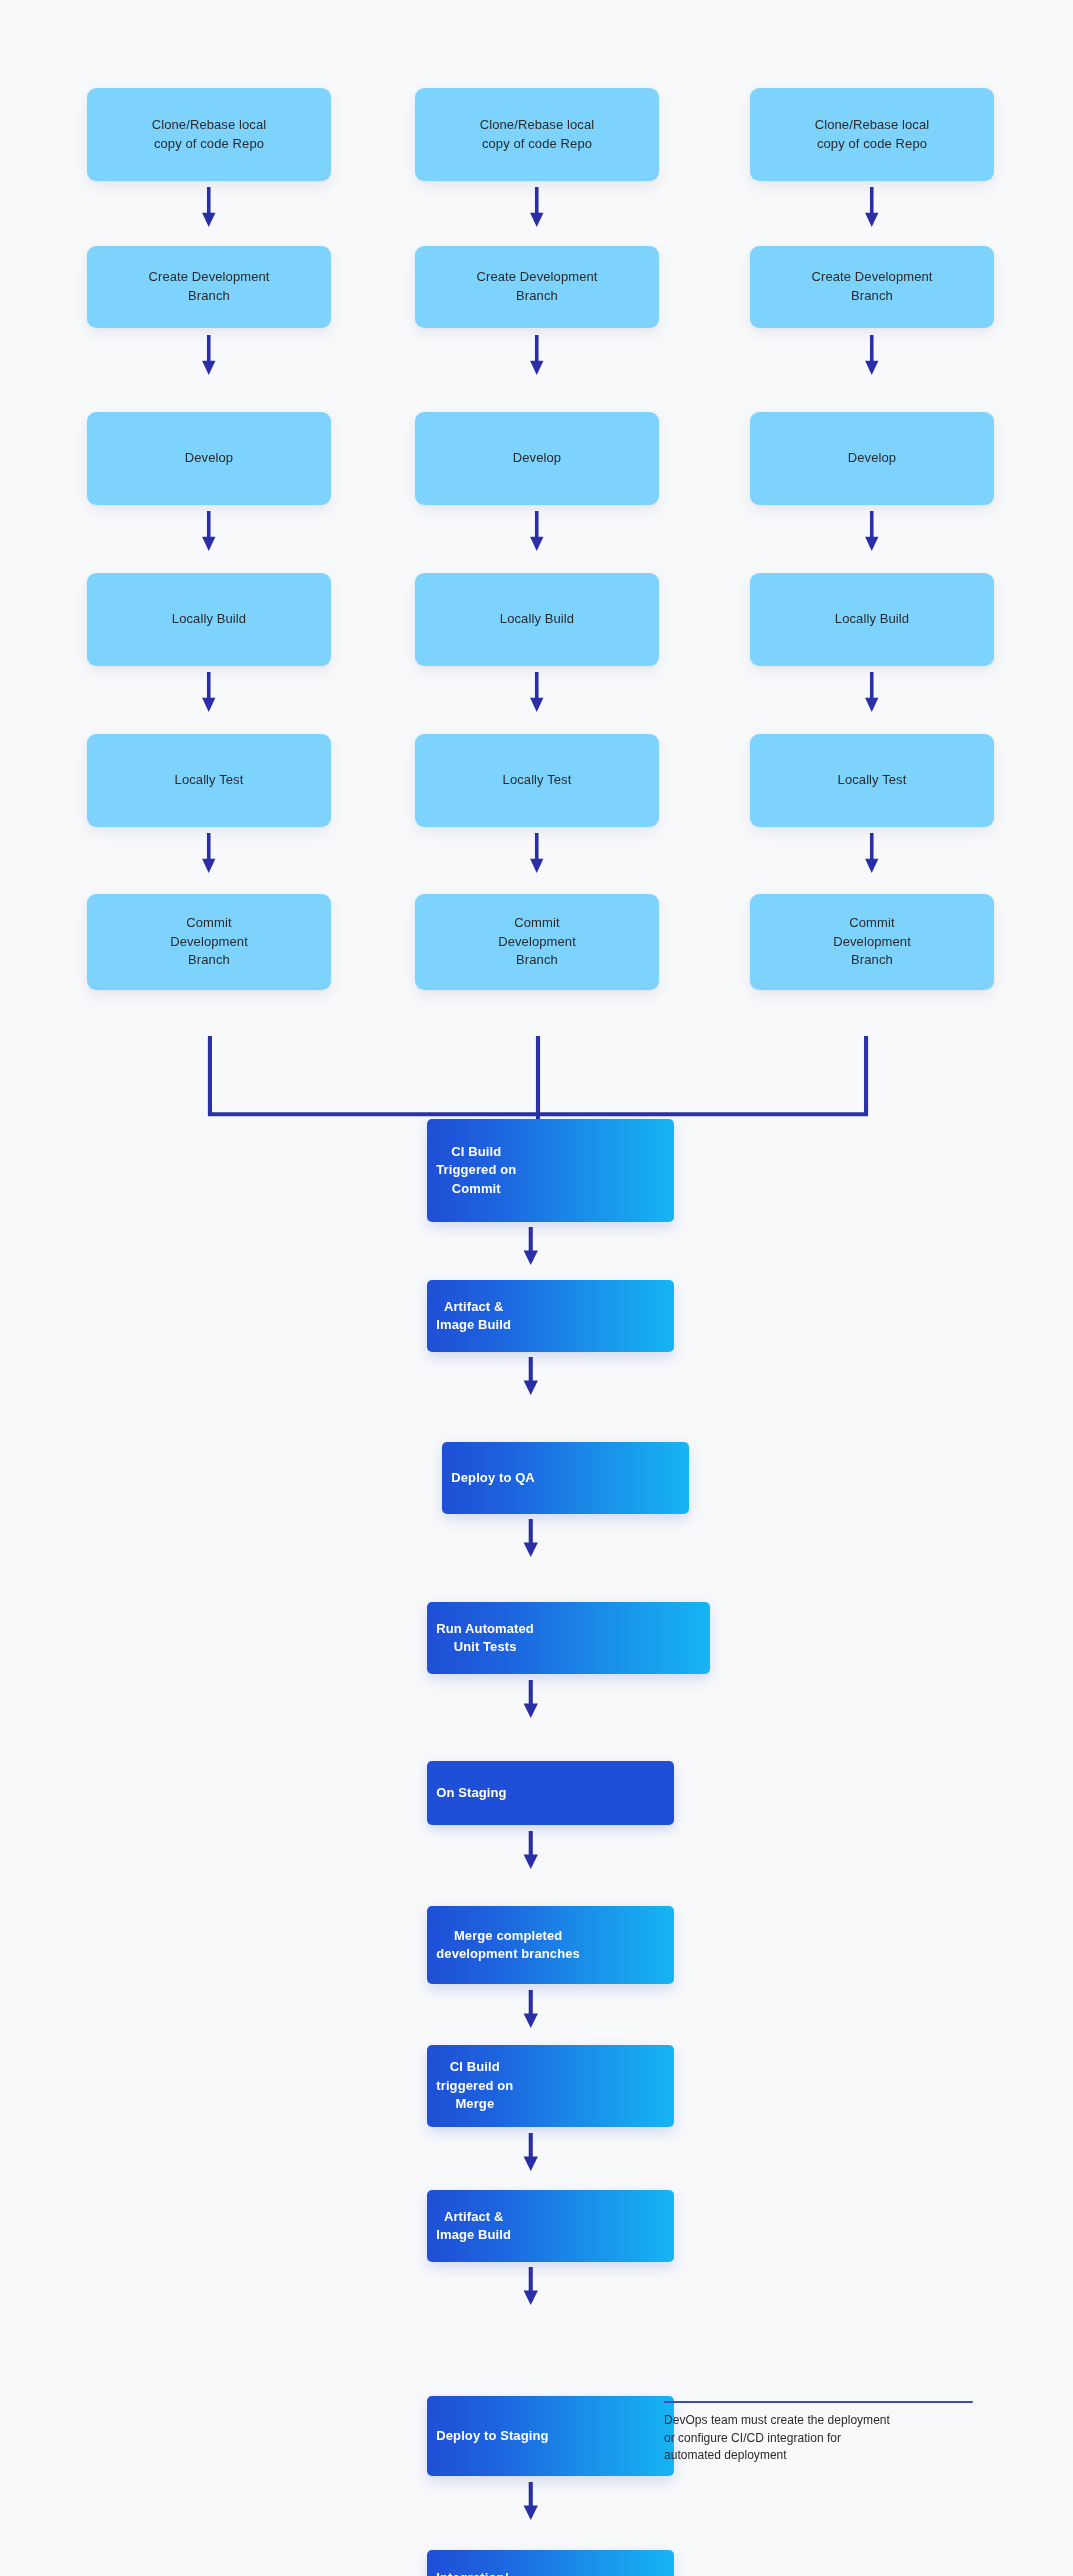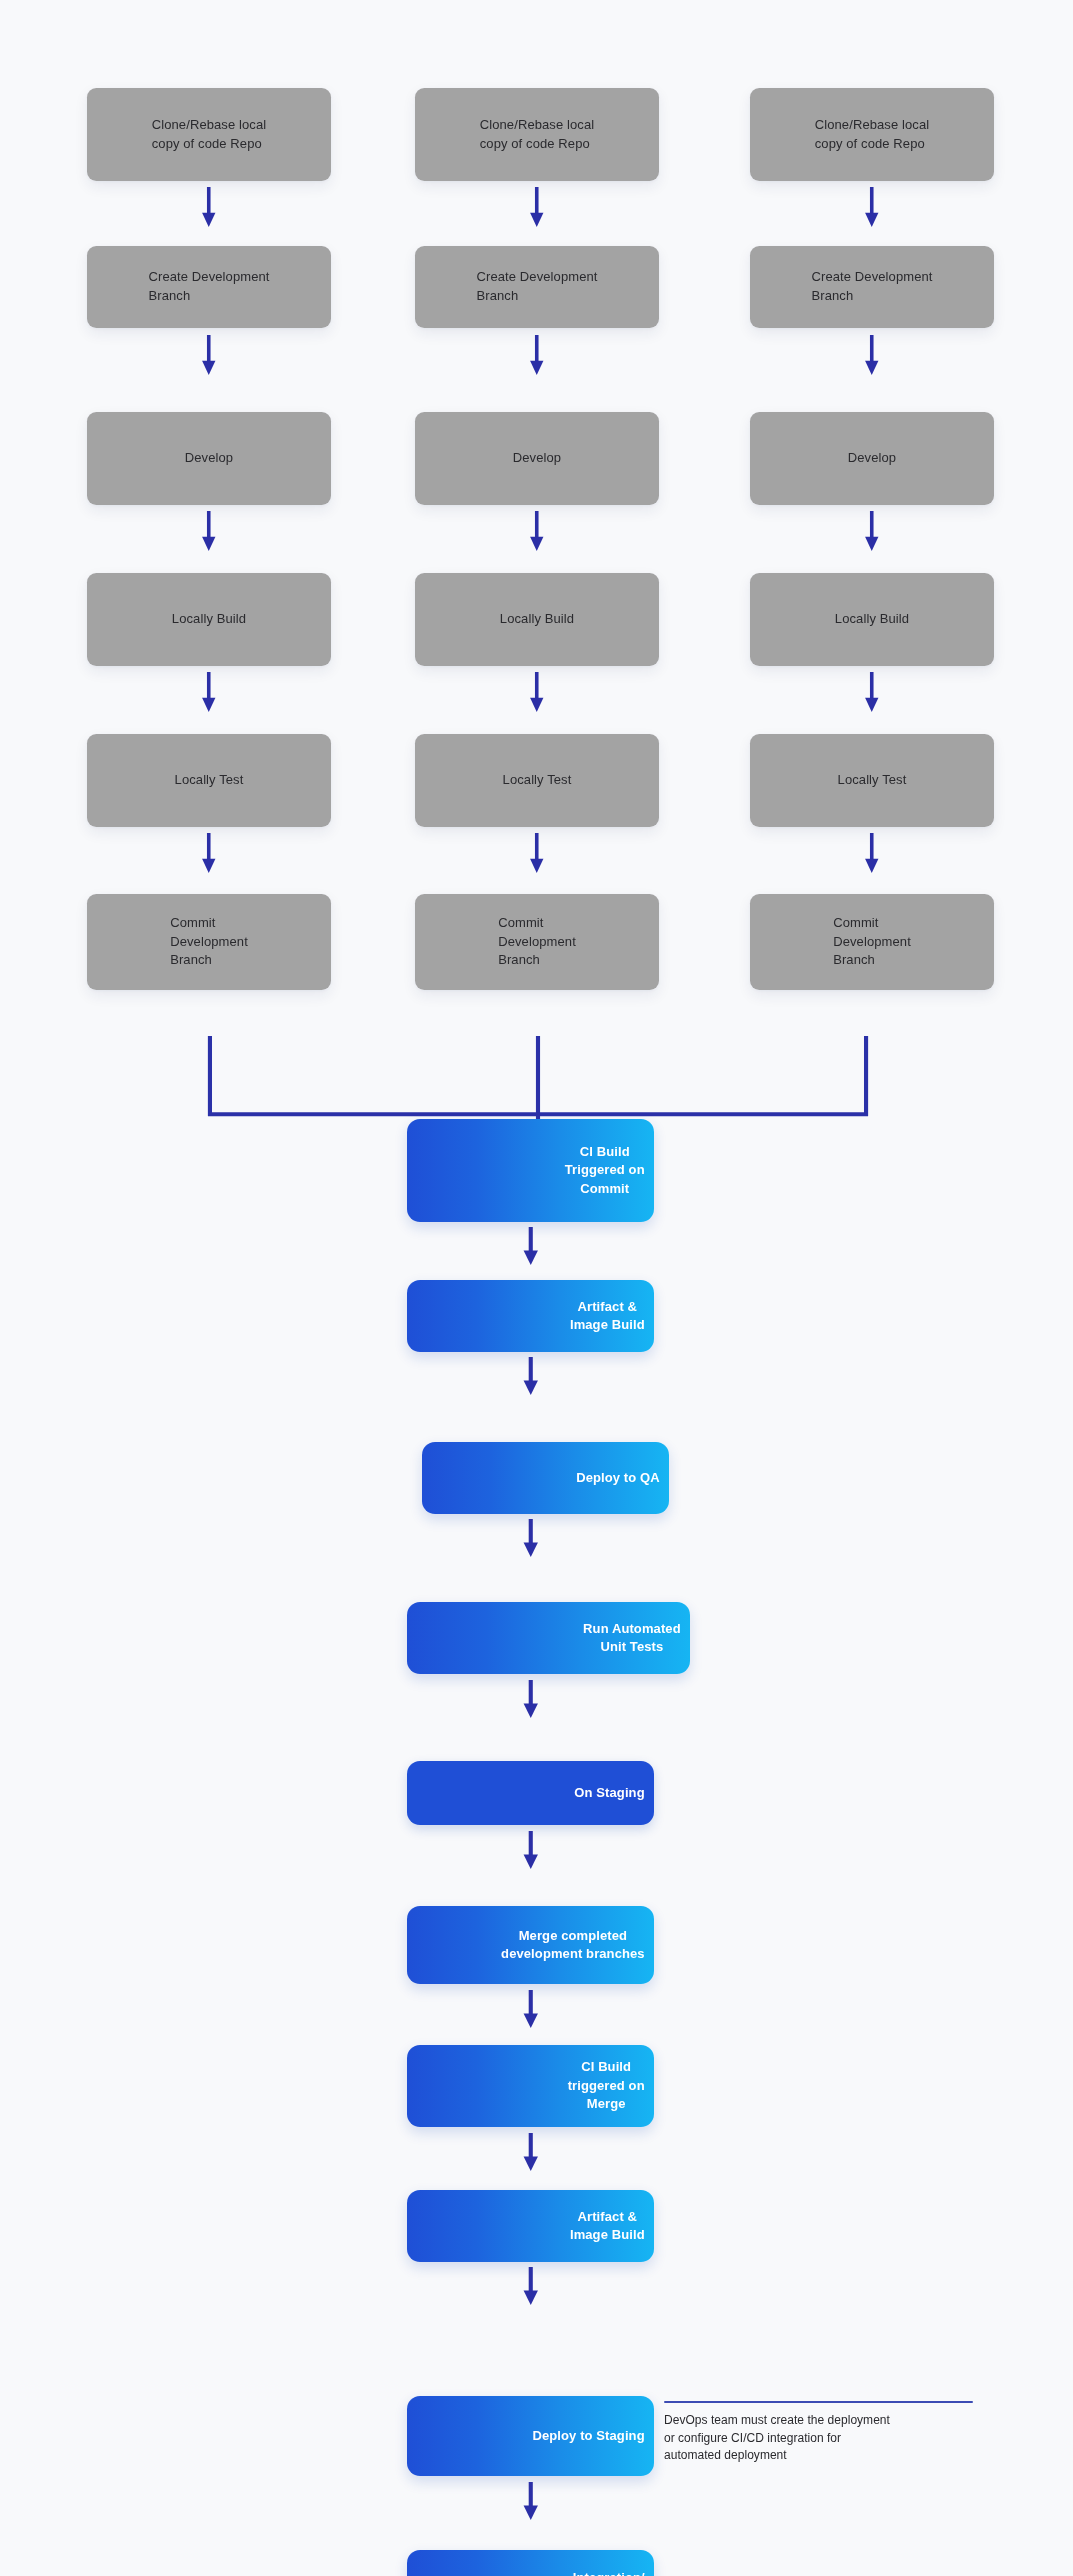--- a/index.html
+++ b/index.html
@@ -15,50 +15,51 @@
   #canvas {
     position: relative;
     width: 1073px;
     height: 3220px;
     background: #f8f9fb;
   }
 
   
   .wcard {
     position: absolute;
-    background: #a3a3a3;
+    background: #7dd3fc;
     border-radius: 9.3px;
     box-shadow: 0 5.2px 13.4px rgba(24, 40, 90, 0.075),
                 0 1px 3.1px rgba(24, 40, 90, 0.04);
     display: flex;
     align-items: center;
     justify-content: center;
-    text-align: left;
+    text-align: center;
     padding: 5.2px 11.3px;
   }
   .wcard .wlabel {
     font-size: 13px;
     line-height: 1.45;
     color: #2a2a2e;
     font-weight: 400;
     white-space: pre-line;
     letter-spacing: 0.1px;
   }
 
   
   .bcard {
     position: absolute;
-    border-radius: 13px;
+    border-radius: 5px;
     display: flex;
     align-items: center;
-    justify-content: flex-end;
+    justify-content: flex-start;
     text-align: center;
     padding: 4.1px 9.3px;
     background: linear-gradient(90deg, #1f4fd6 0%, #1d63de 28%, #1a8ce8 62%, #16b5f3 100%);
     box-shadow: 0 5.2px 12.4px rgba(20, 70, 180, 0.16);
+    margin-left: 20px;
   }
   .bcard.solid {
     background: #1f4fd6;
     box-shadow: 0 4.1px 10.3px rgba(20, 70, 180, 0.18);
   }
   .bcard .blabel {
     font-size: 13px;
     line-height: 1.42;
     color: #ffffff;
     font-weight: 700;

